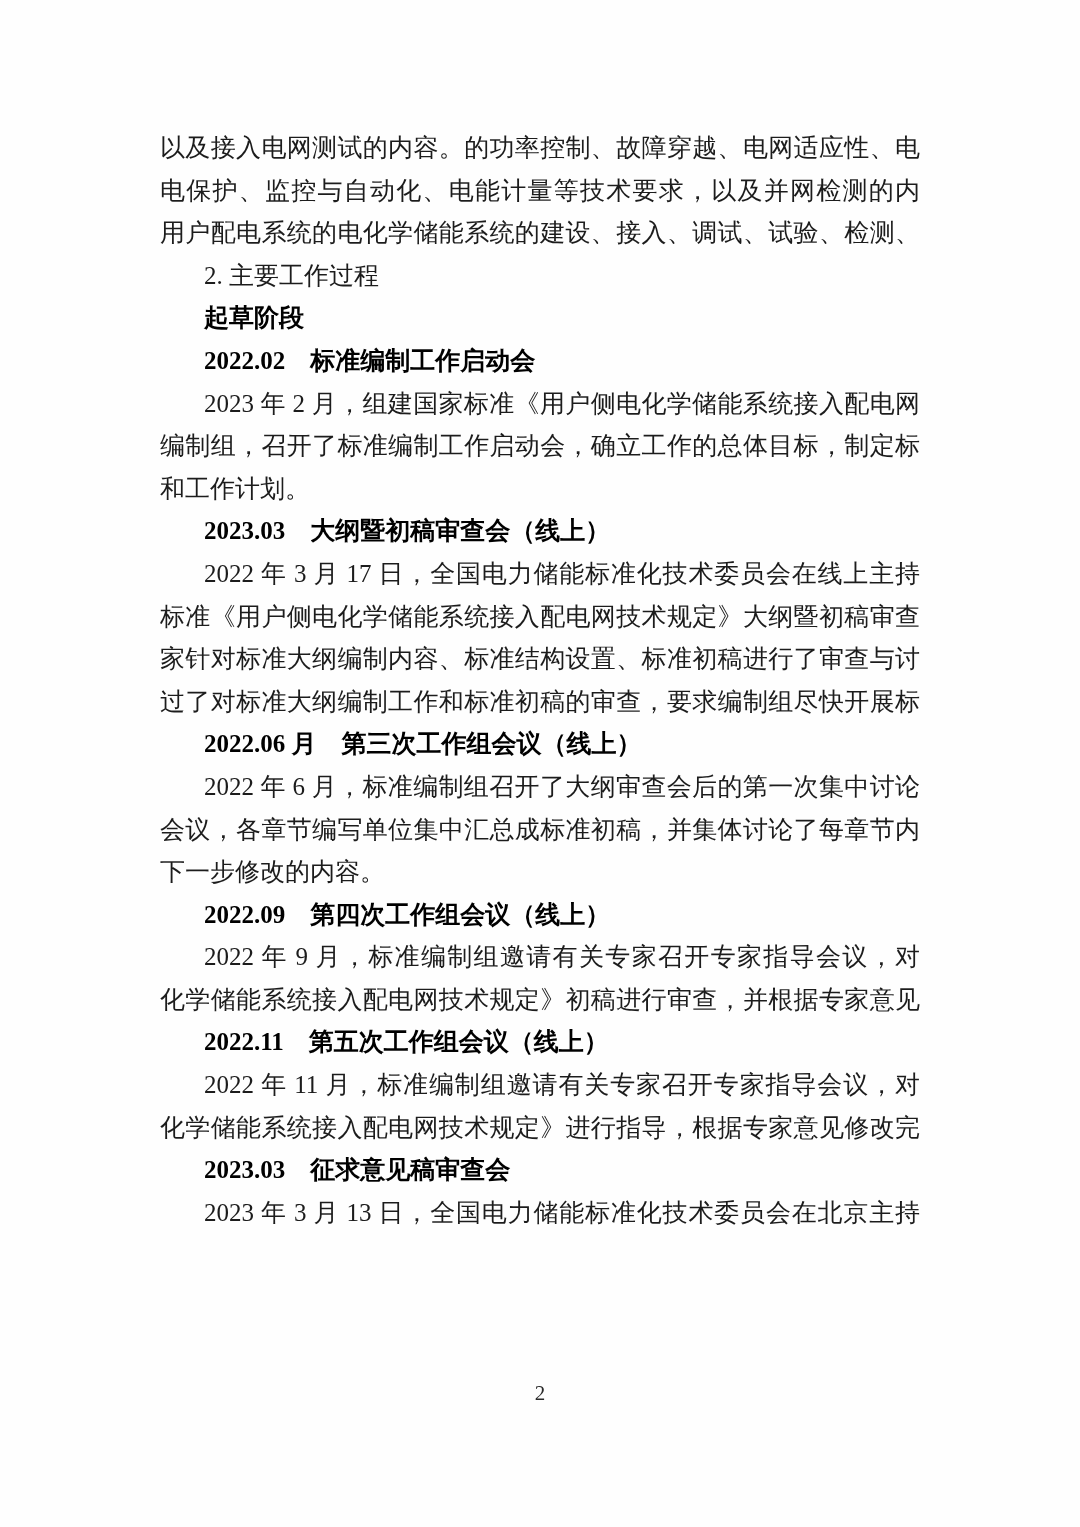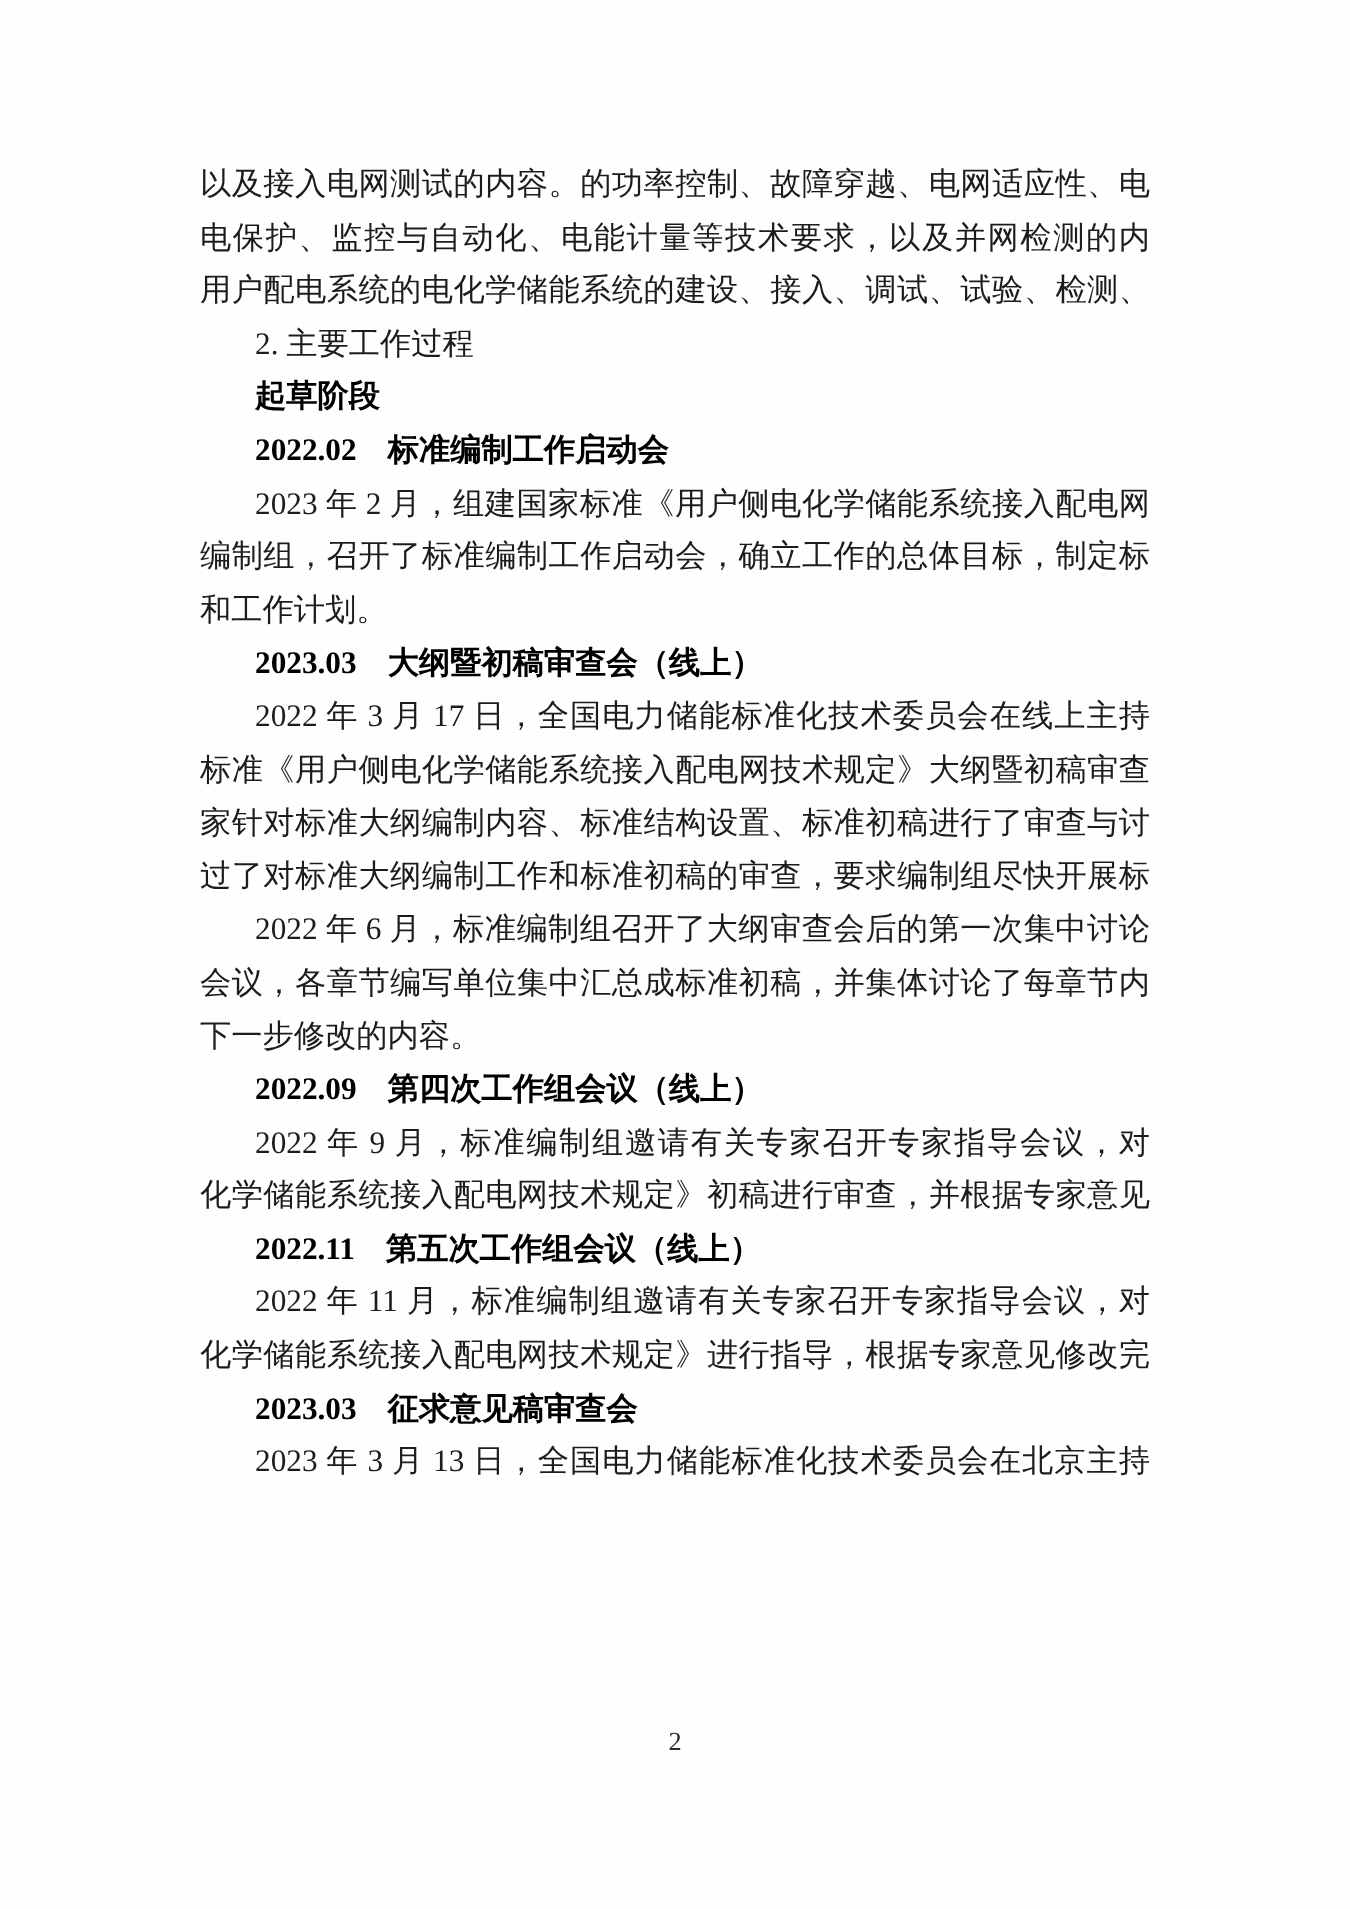--- a/index.html
+++ b/index.html
@@ -64,20 +64,21 @@
     <div class="line bold indent">起草阶段</div>
     <div class="line bold indent">2022.02　标准编制工作启动会</div>
     <div class="line indent fill">2023 年 2 月，组建国家标准《用户侧电化学储能系统接入配电网技术规定》</div>
     <div class="line fill">编制组，召开了标准编制工作启动会，确立工作的总体目标，制定标准编制大纲</div>
     <div class="line">和工作计划。</div>
     <div class="line bold indent">2023.03　大纲暨初稿审查会（线上）</div>
     <div class="line indent fill">2022 年 3 月 17 日，全国电力储能标准化技术委员会在线上主持召开了国家</div>
     <div class="line fill">标准《用户侧电化学储能系统接入配电网技术规定》大纲暨初稿审查会。会议专</div>
     <div class="line fill">家针对标准大纲编制内容、标准结构设置、标准初稿进行了审查与讨论，会议通</div>
     <div class="line fill">过了对标准大纲编制工作和标准初稿的审查，要求编制组尽快开展标准编制工作。</div>
+    <div class="line bold indent">2022.06 月　第三次工作组会议（线上）</div>
     <div class="line indent fill">2022 年 6 月，标准编制组召开了大纲审查会后的第一次集中讨论编写工作</div>
     <div class="line fill">会议，各章节编写单位集中汇总成标准初稿，并集体讨论了每章节内容，明确了</div>
     <div class="line">下一步修改的内容。</div>
     <div class="line bold indent">2022.09　第四次工作组会议（线上）</div>
     <div class="line indent fill">2022 年 9 月，标准编制组邀请有关专家召开专家指导会议，对《用户侧电</div>
     <div class="line fill">化学储能系统接入配电网技术规定》初稿进行审查，并根据专家意见修改完善，</div>
     <div class="line bold indent">2022.11　第五次工作组会议（线上）</div>
     <div class="line indent fill">2022 年 11 月，标准编制组邀请有关专家召开专家指导会议，对《用户侧电</div>
     <div class="line fill">化学储能系统接入配电网技术规定》进行指导，根据专家意见修改完善标准稿。</div>
     <div class="line bold indent">2023.03　征求意见稿审查会</div>

